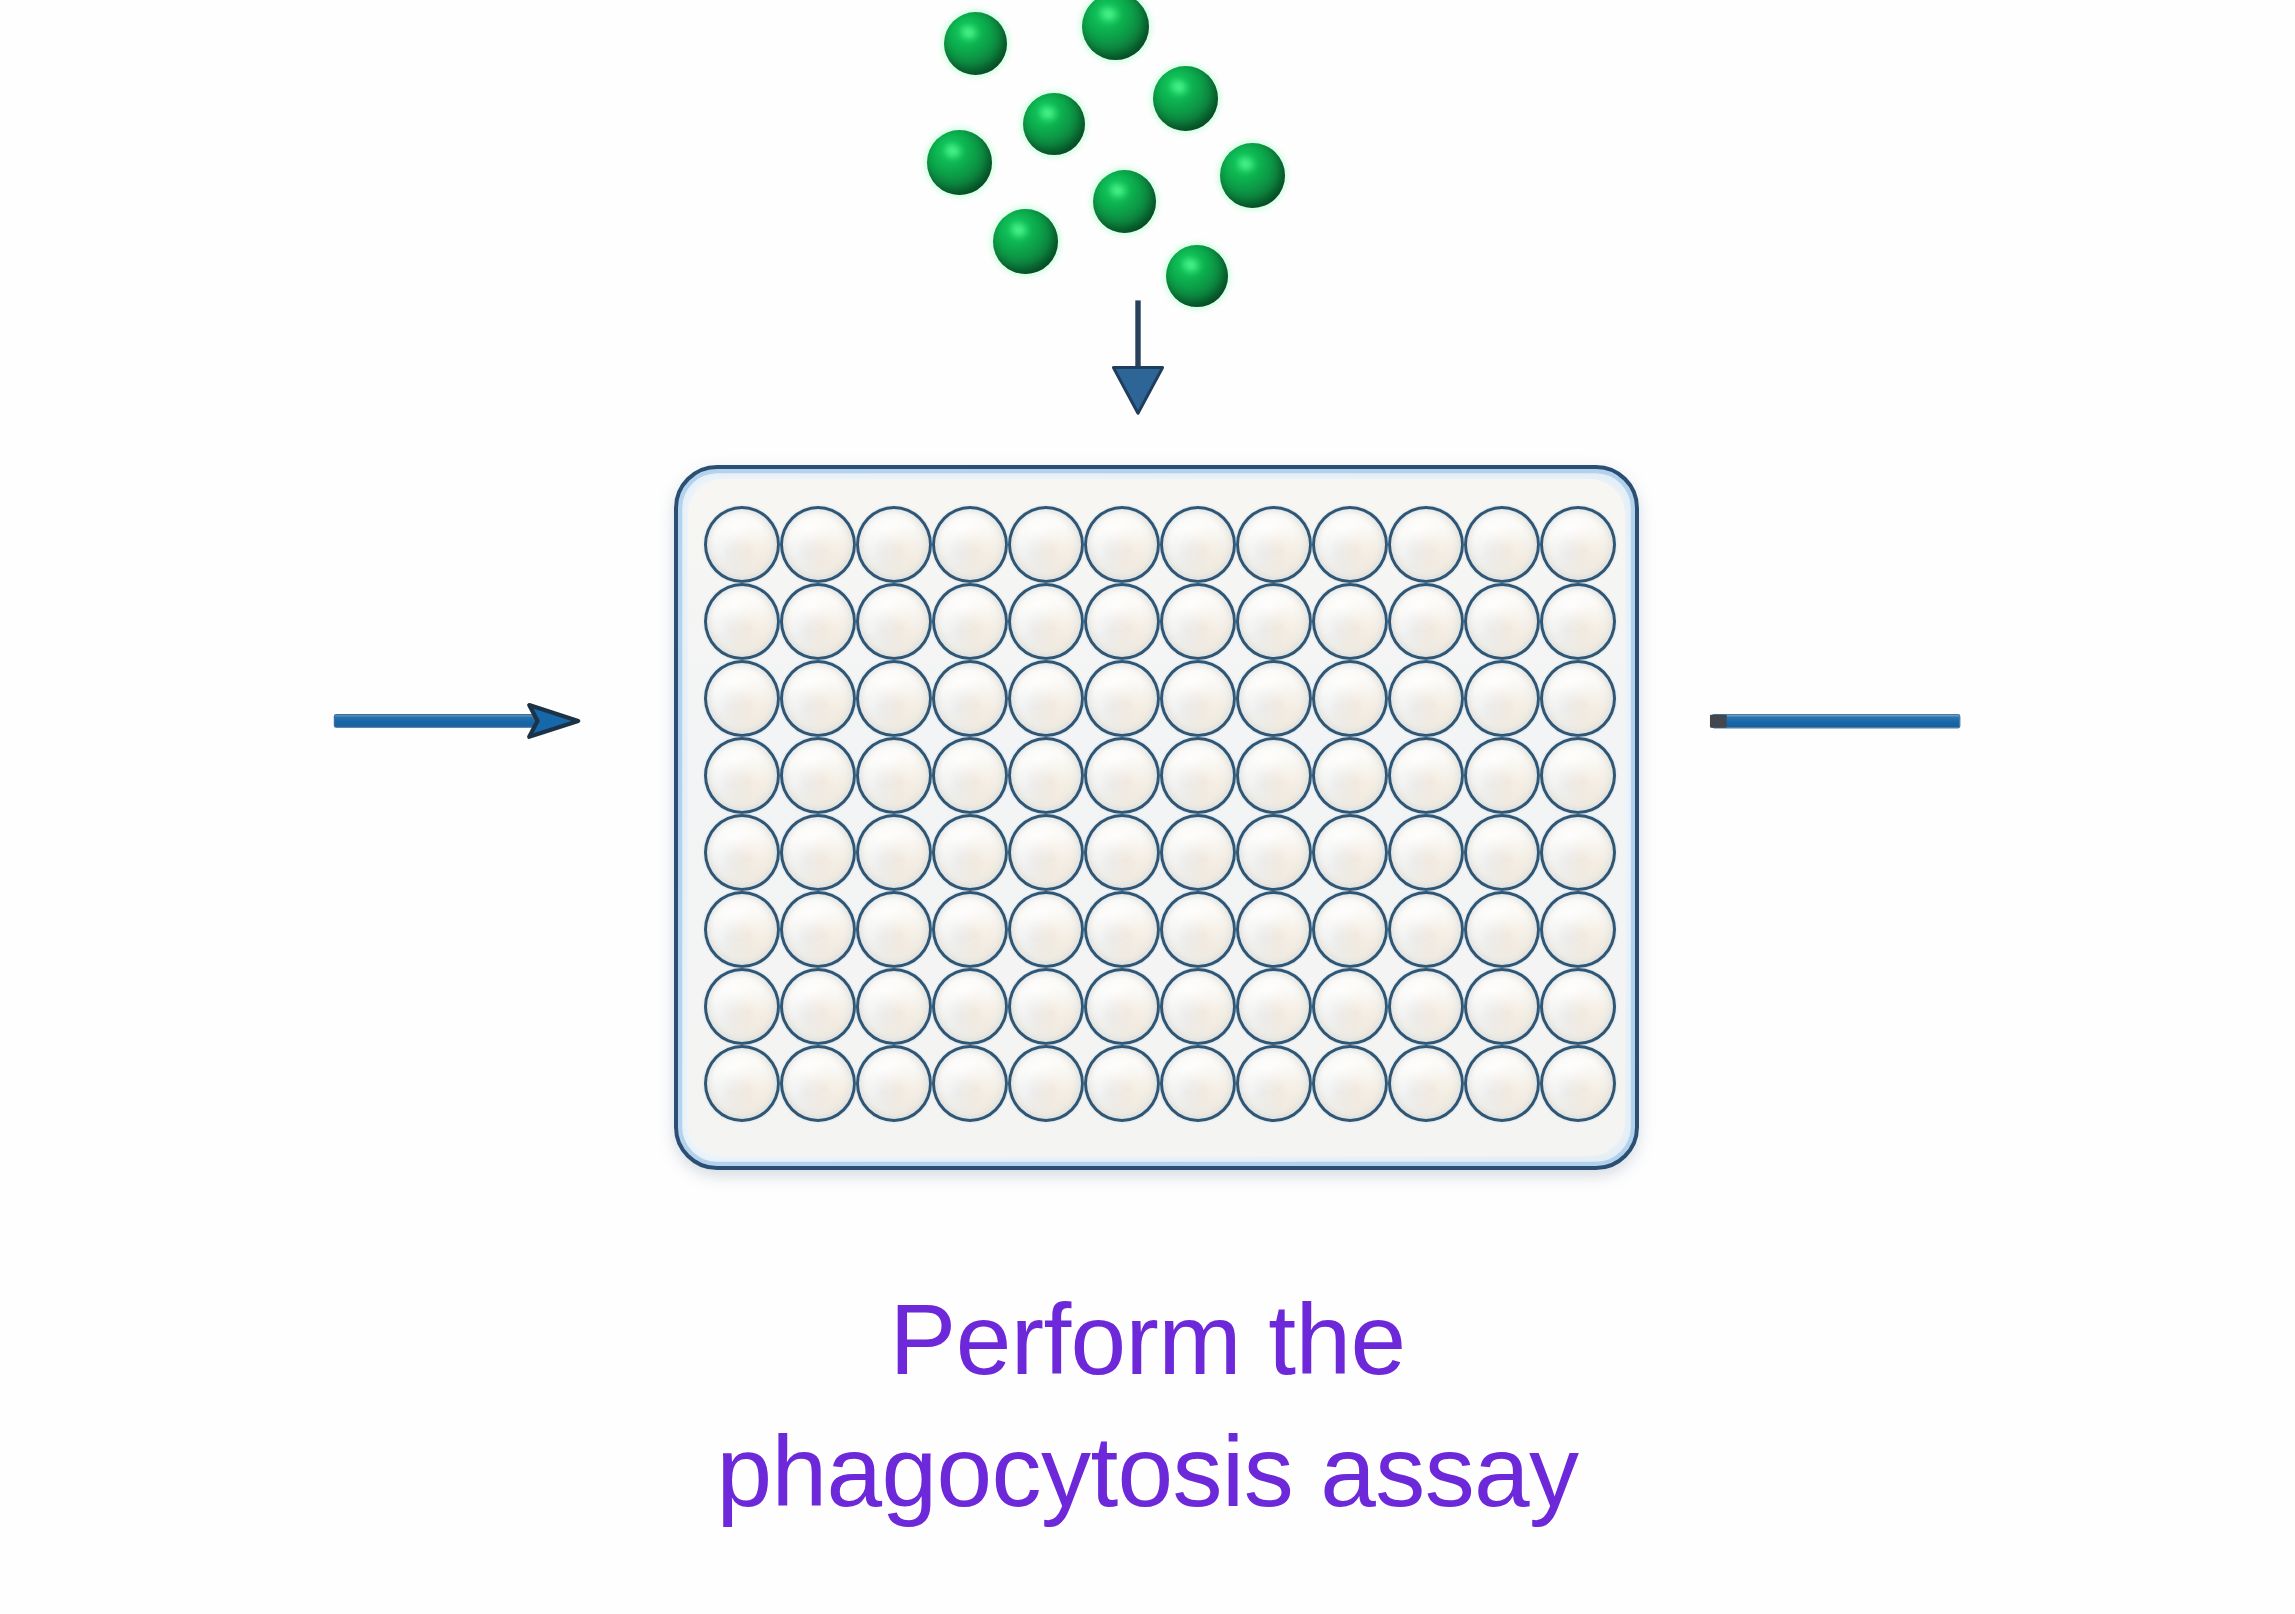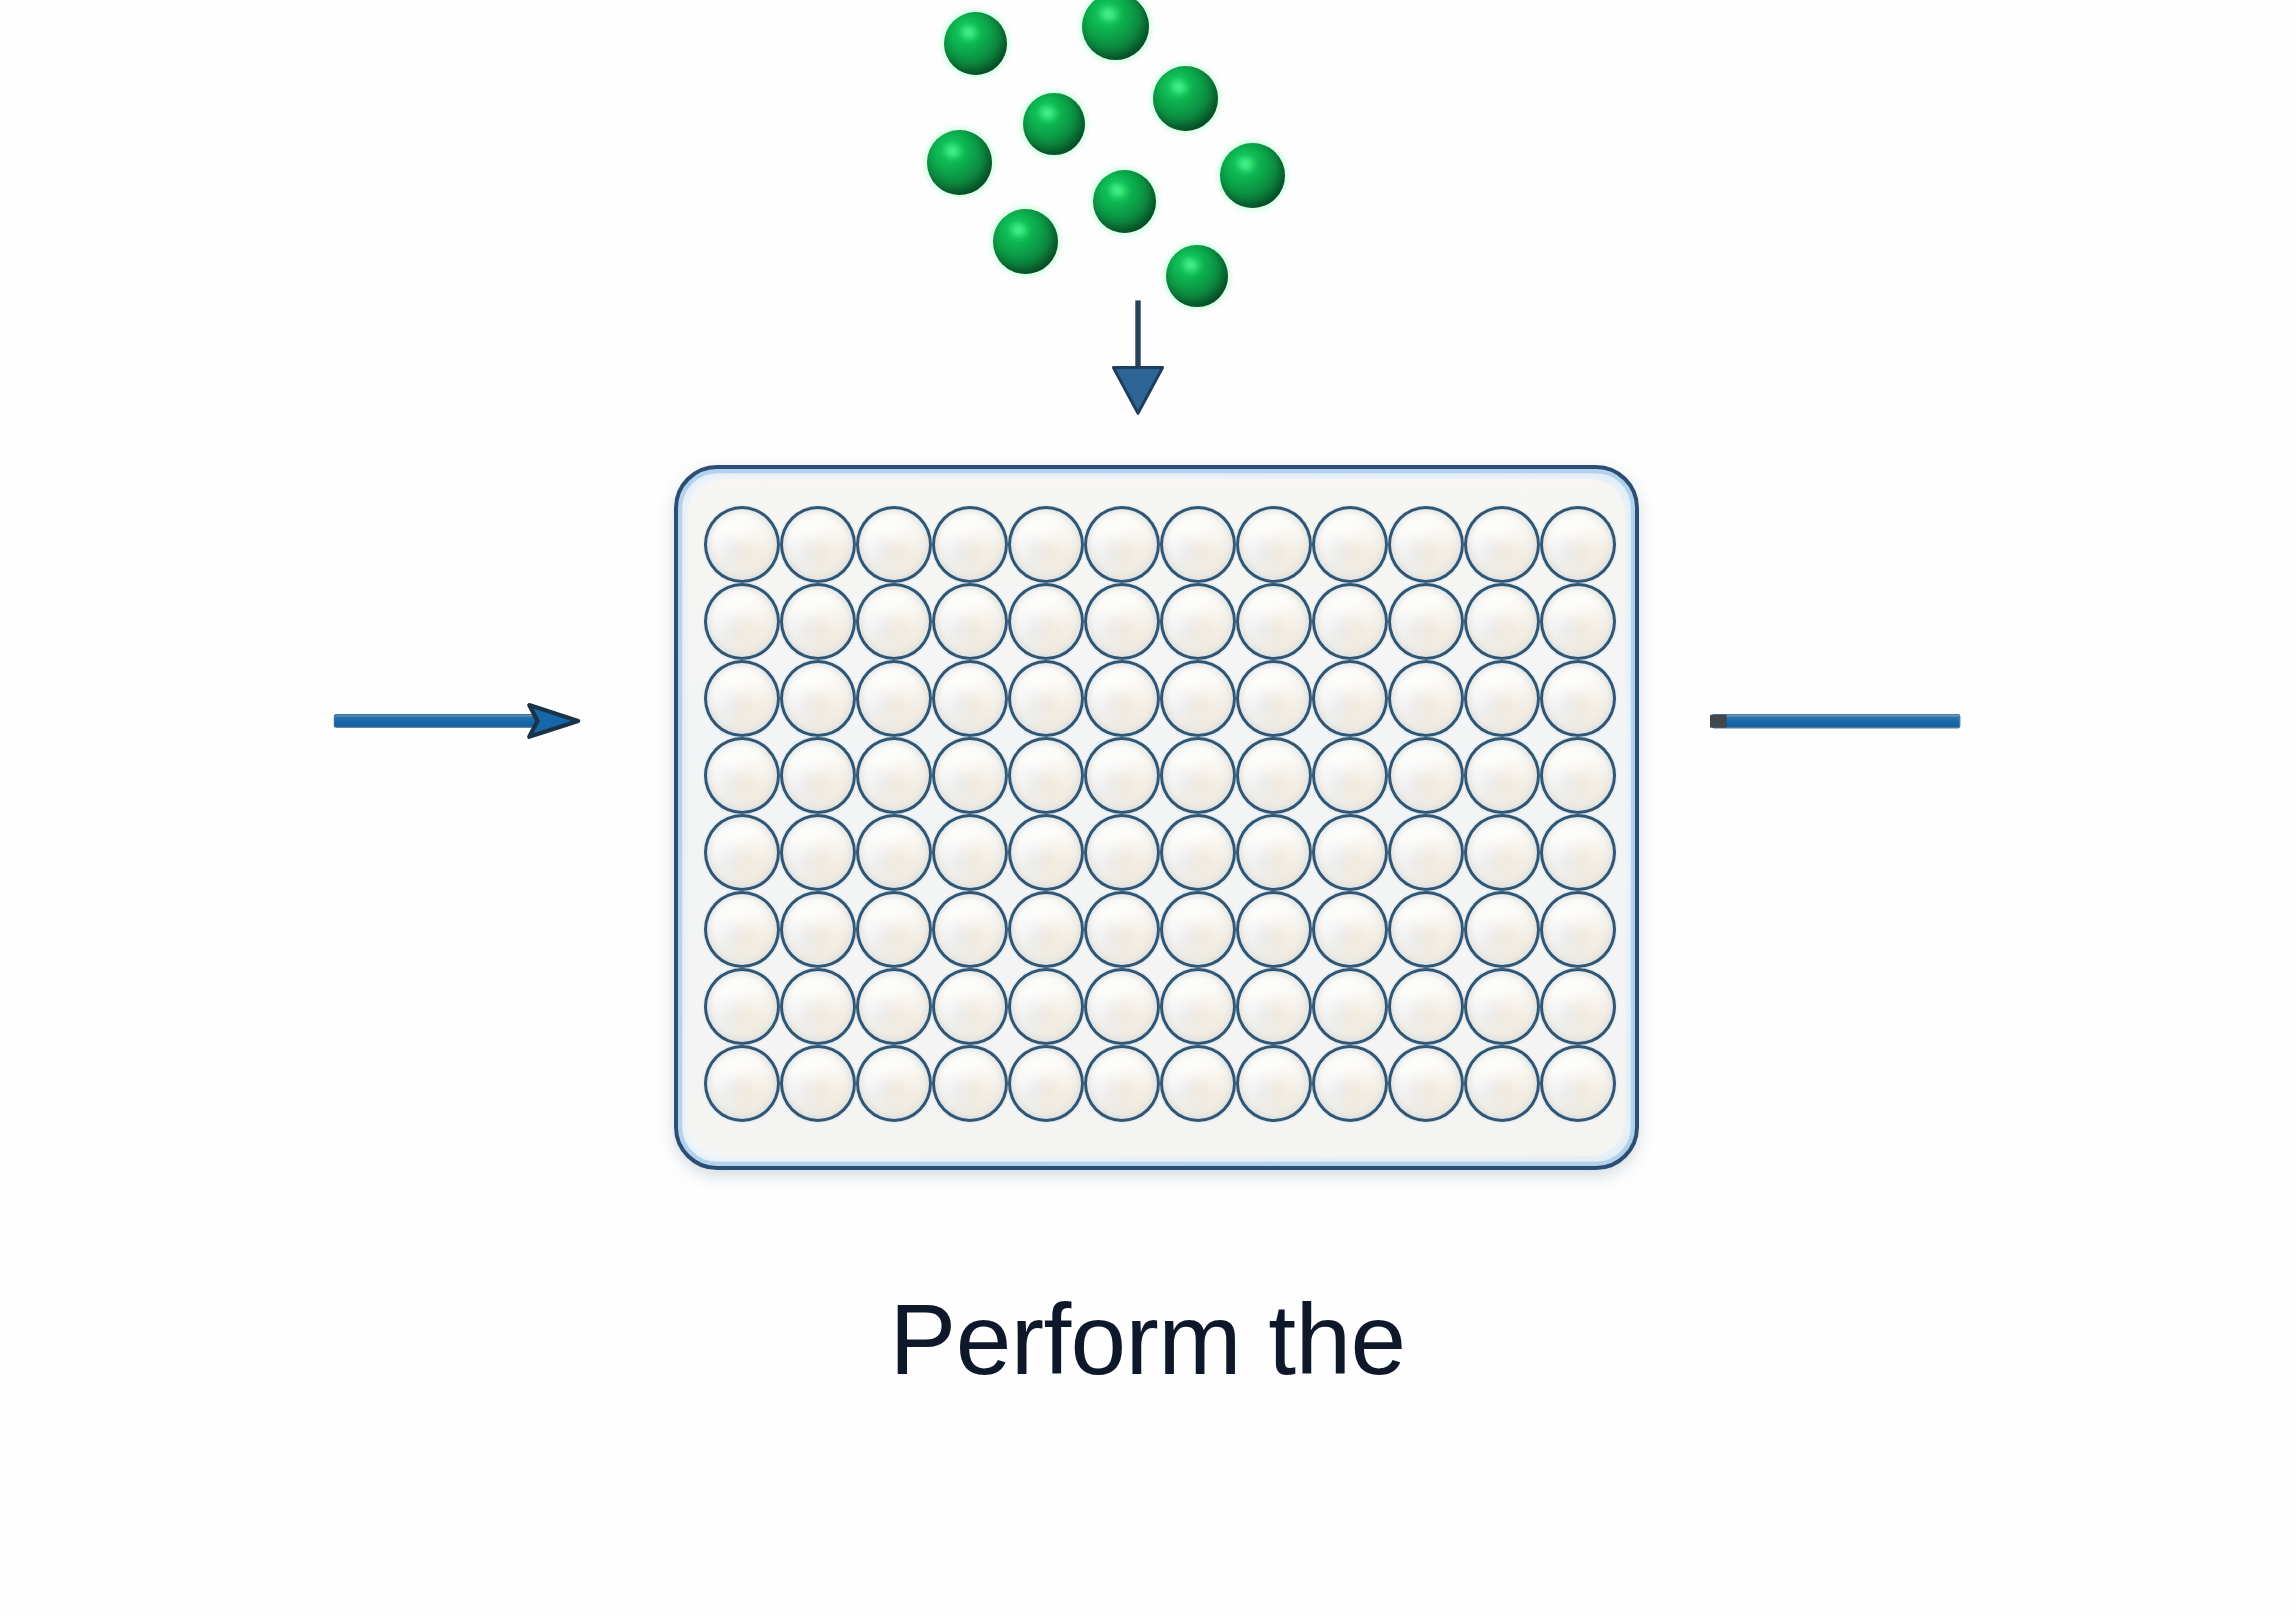--- a/index.html
+++ b/index.html
@@ -160,21 +160,21 @@
       radial-gradient(circle at 34% 64%, rgba(205, 215, 230, 0.30) 0%, rgba(210, 220, 235, 0.0) 40%);
   }
 
   
   #caption {
     position: absolute;
     left: 0;
     top: 1273px;
     width: 2295px;
     text-align: center;
-    color: #0f172a;
+    color: #6d28d9;
     font-family: "Liberation Sans", sans-serif;
     font-weight: 400;
     font-size: 100px;
     line-height: 1.32;
     letter-spacing: -0.6px;
   }
   #caption .cap-line { display: block; }
 </style>
 </head>
 <body>
@@ -521,16 +521,17 @@
           </div>
           <div class="well">
             <span class="well-speck"></span>
           </div>
         </div>
     </div>
   </div>
 
   <div id="caption">
     <span class="cap-line">Perform the</span>
+    <span class="cap-line">phagocytosis assay</span>
   </div>
 
 </div>
 
 
 </body></html>

